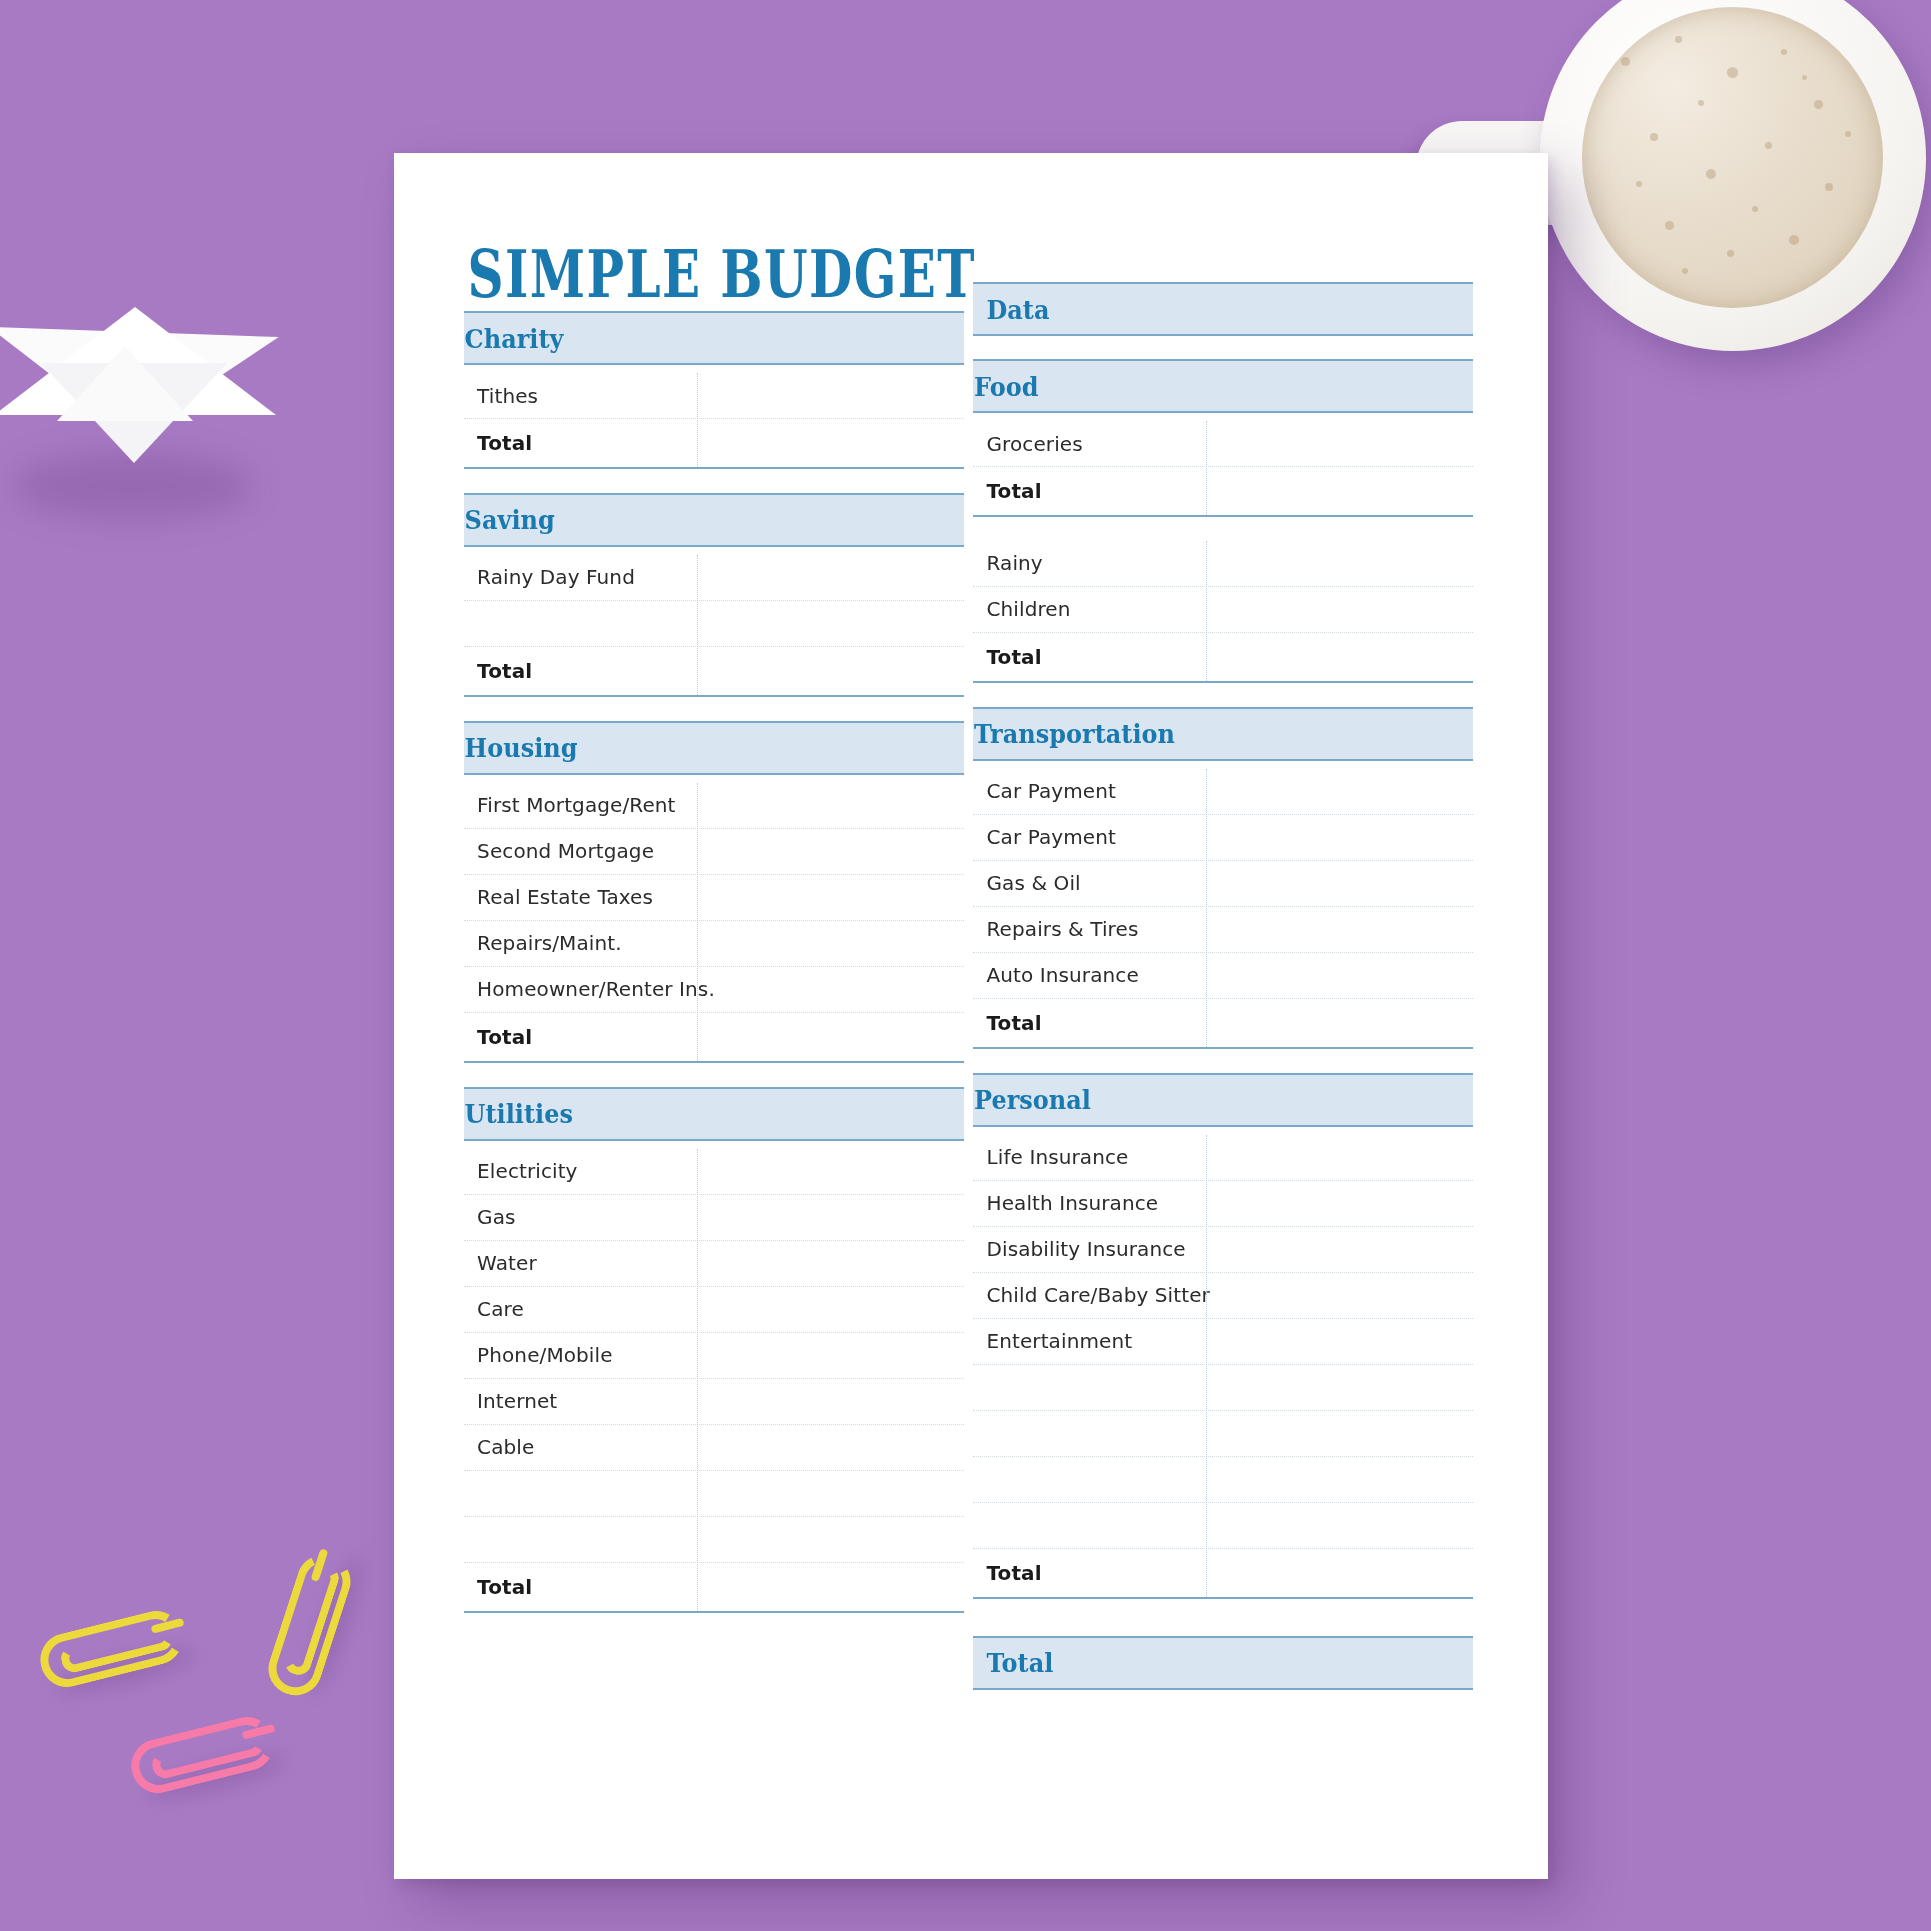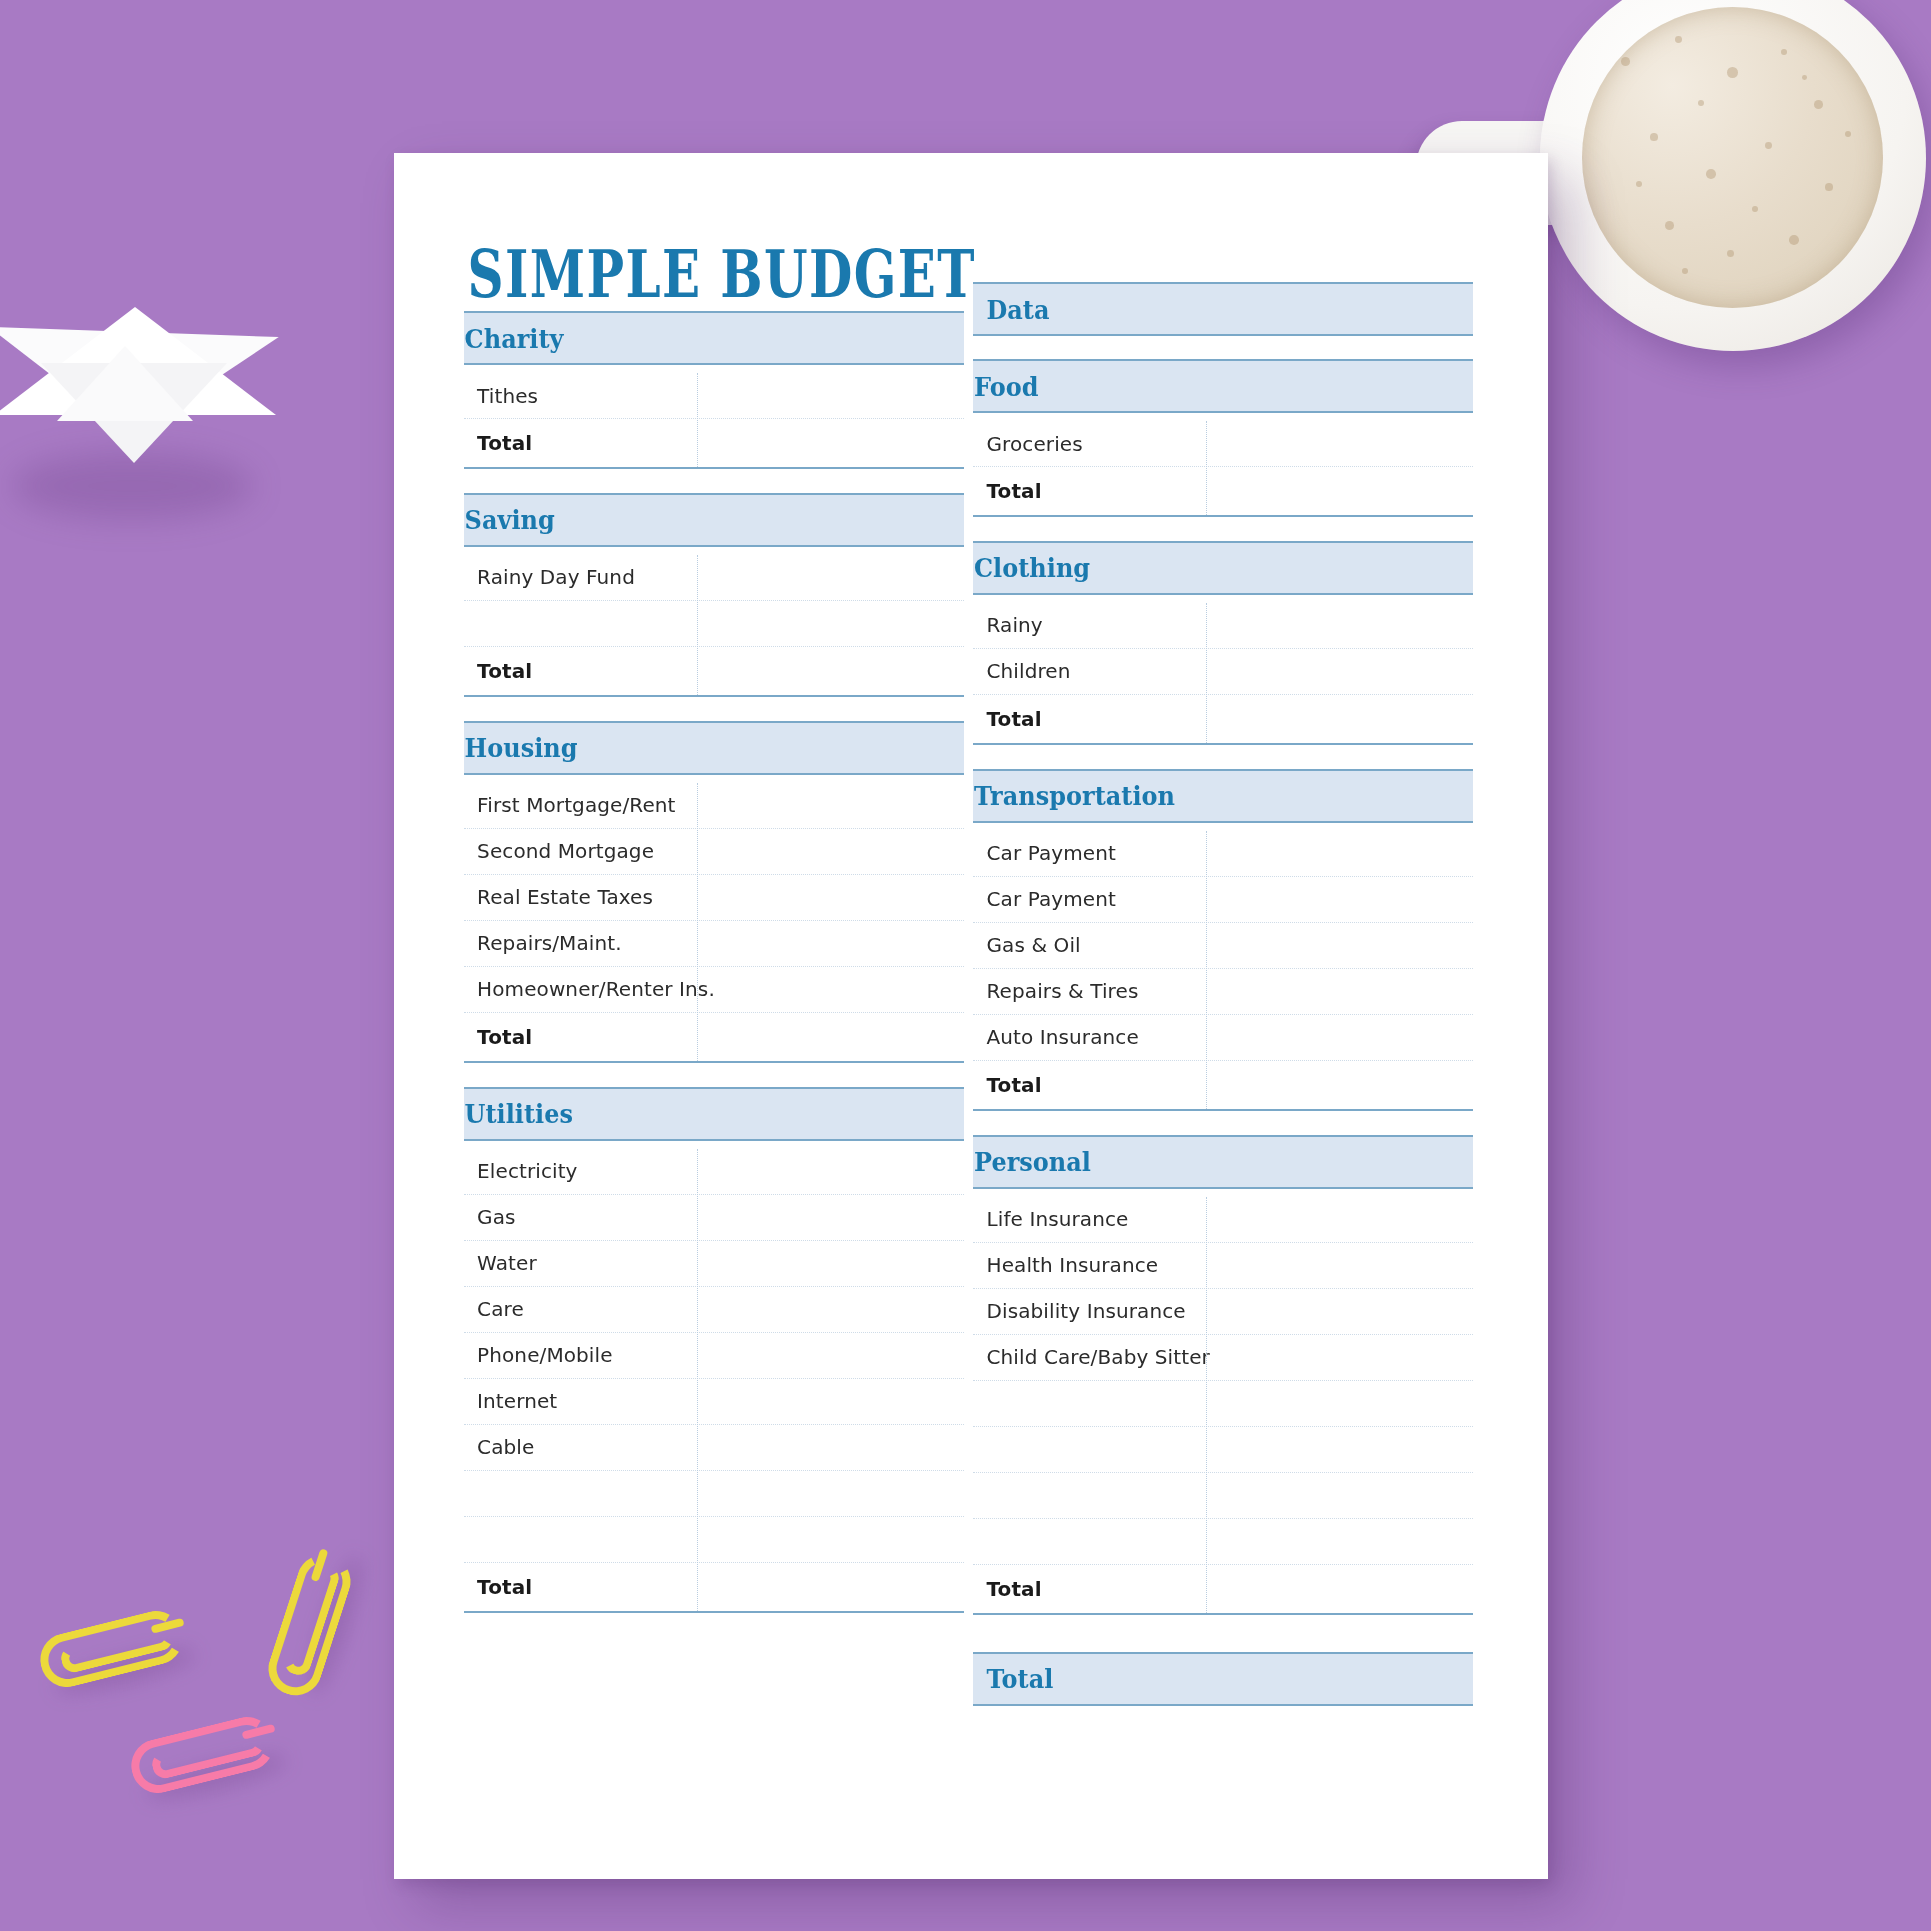--- a/index.html
+++ b/index.html
@@ -482,23 +482,20 @@
             <span class="sec-head-title">Food</span>
           </div>
           <div class="sec-body">
             <div class="row">Groceries</div>
             <div class="row total">Total</div>
           </div>
           <div class="sec-foot"></div>
         </div>
 
         <div class="section">
-          <div class="sec-head">
-            <span class="sec-head-title">Clothing</span>
-          </div>
           <div class="sec-body">
             <div class="row">Rainy</div>
             <div class="row">Children</div>
             <div class="row total">Total</div>
           </div>
           <div class="sec-foot"></div>
         </div>
 
         <div class="section">
           <div class="sec-head">
@@ -517,20 +514,21 @@
 
         <div class="section">
           <div class="sec-head">
             <span class="sec-head-title">Personal</span>
           </div>
           <div class="sec-body">
             <div class="row">Life Insurance</div>
             <div class="row">Health Insurance</div>
             <div class="row">Disability Insurance</div>
             <div class="row">Child Care/Baby Sitter</div>
+            <div class="row">Entertainment</div>
             <div class="row blank"></div>
             <div class="row blank"></div>
             <div class="row blank"></div>
             <div class="row blank"></div>
             <div class="row total">Total</div>
           </div>
           <div class="sec-foot"></div>
         </div>
 
         <div class="bar">

